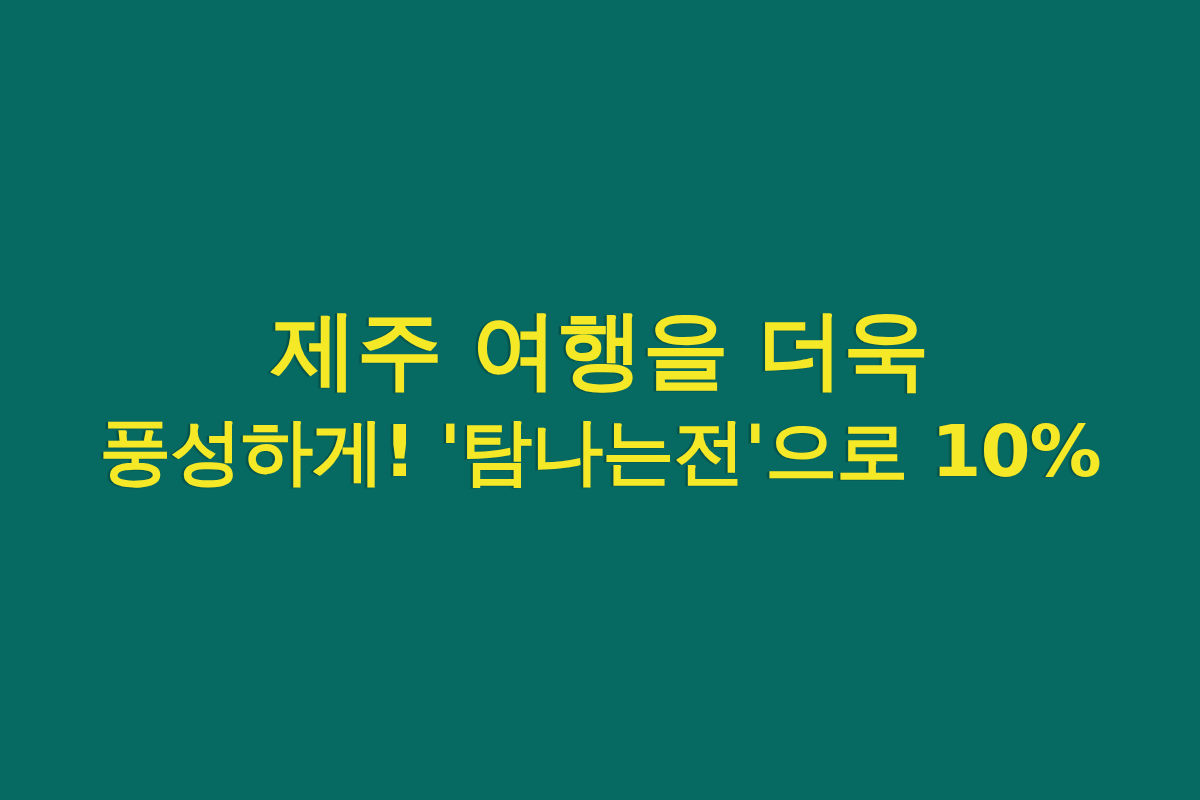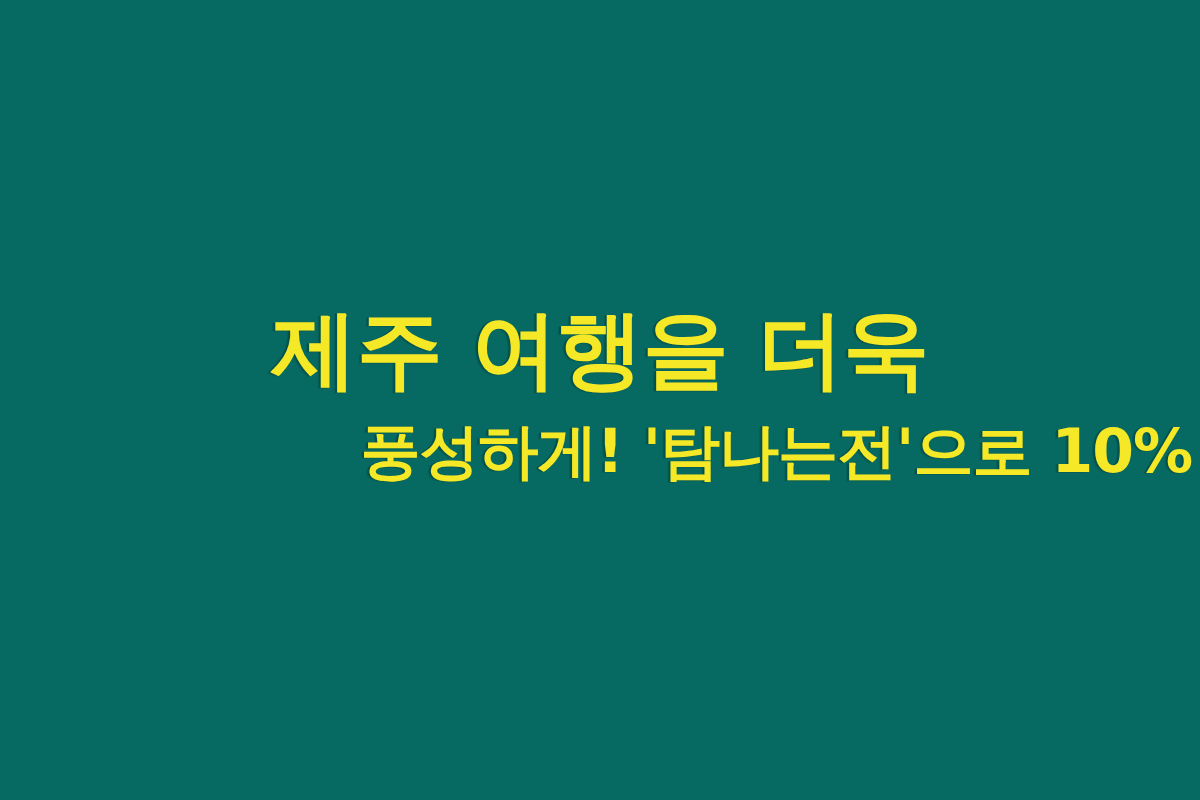--- a/index.html
+++ b/index.html
@@ -21,21 +21,21 @@
     width: 1200px;
     height: 800px;
     display: flex;
     align-items: center;
     justify-content: center;
     background: #066a62;
   }
 
   .headline {
     width: 1200px;
-    margin: 0;
+    margin: 16px;
     padding: 0 8px;
     box-sizing: border-box;
     text-align: center;
     color: #f5e827;
     font-family: "DejaVu Sans", "Liberation Sans", sans-serif;
     font-weight: 700;
     font-size: 86px;
     line-height: 102px;
     letter-spacing: -0.5px;
     white-space: nowrap;
@@ -43,23 +43,22 @@
       -2px 0px 0px rgba(3, 70, 64, 0.55),
       -3px 1px 0px rgba(3, 70, 64, 0.30);
   }
 
   .headline-line {
     display: block;
   }
 
   
   .headline-line.line-wide {
-    font-size: 60px;
+    font-size: 72px;
     letter-spacing: -1px;
-    text-align: right;
   }
 </style>
 </head>
 <body>
 
 <div class="banner">
 
   <h1 class="headline">
     <span class="headline-line">제주 여행을 더욱</span>
     <span class="headline-line line-wide">풍성하게! '탐나는전'으로 10%</span>

